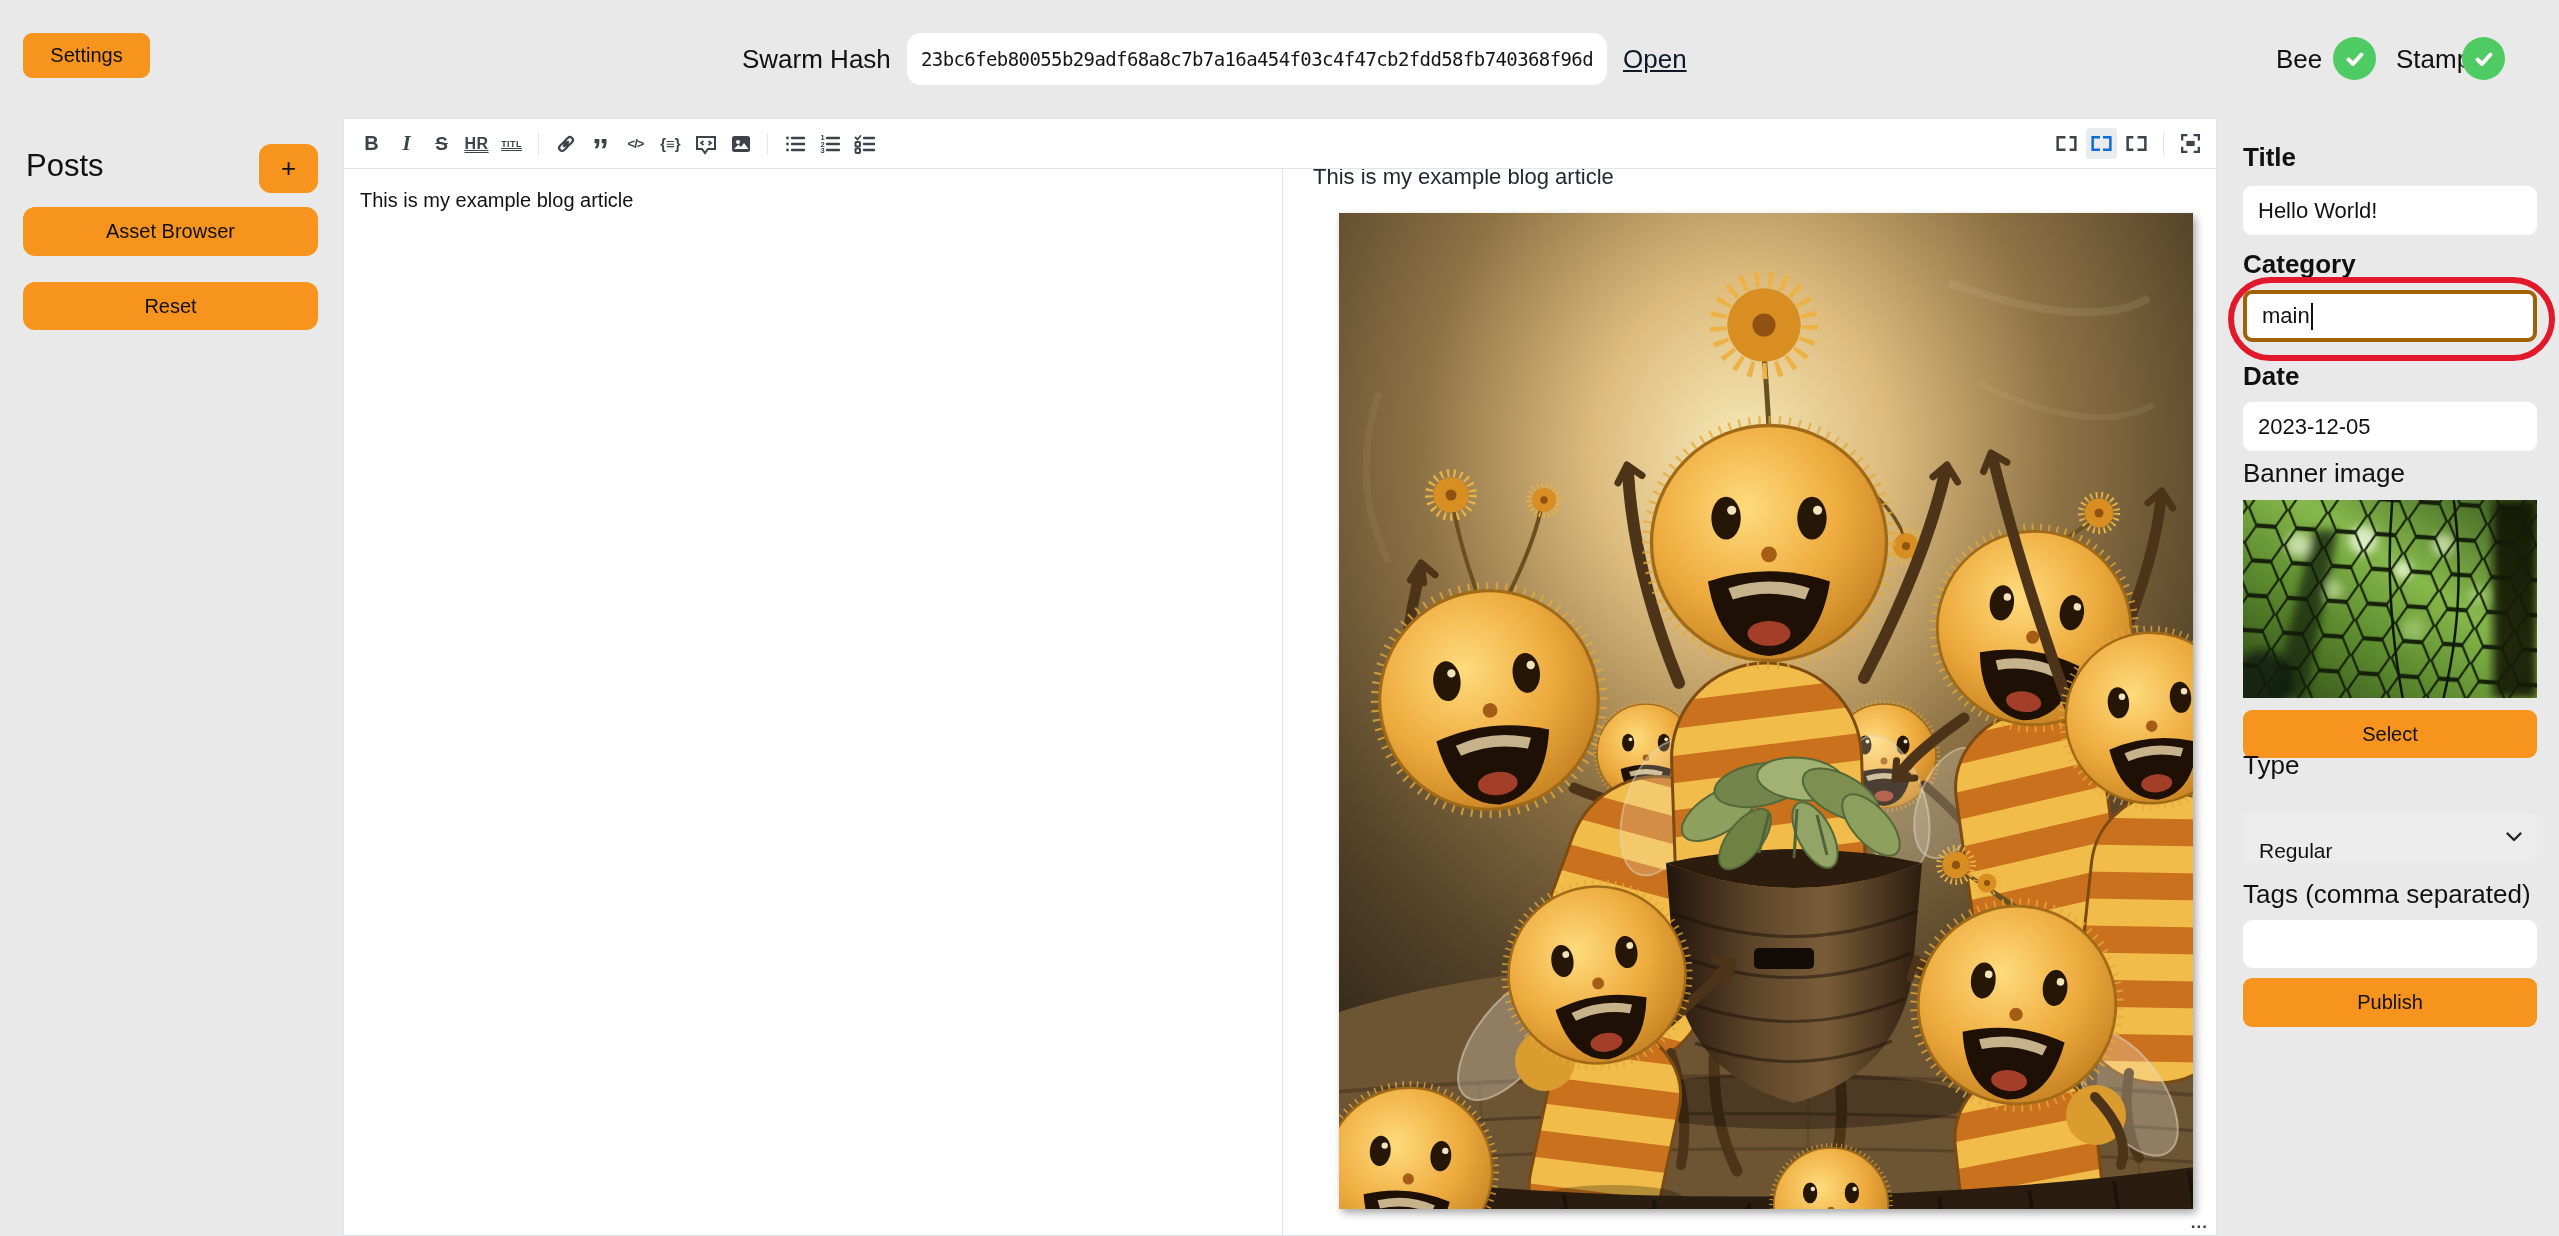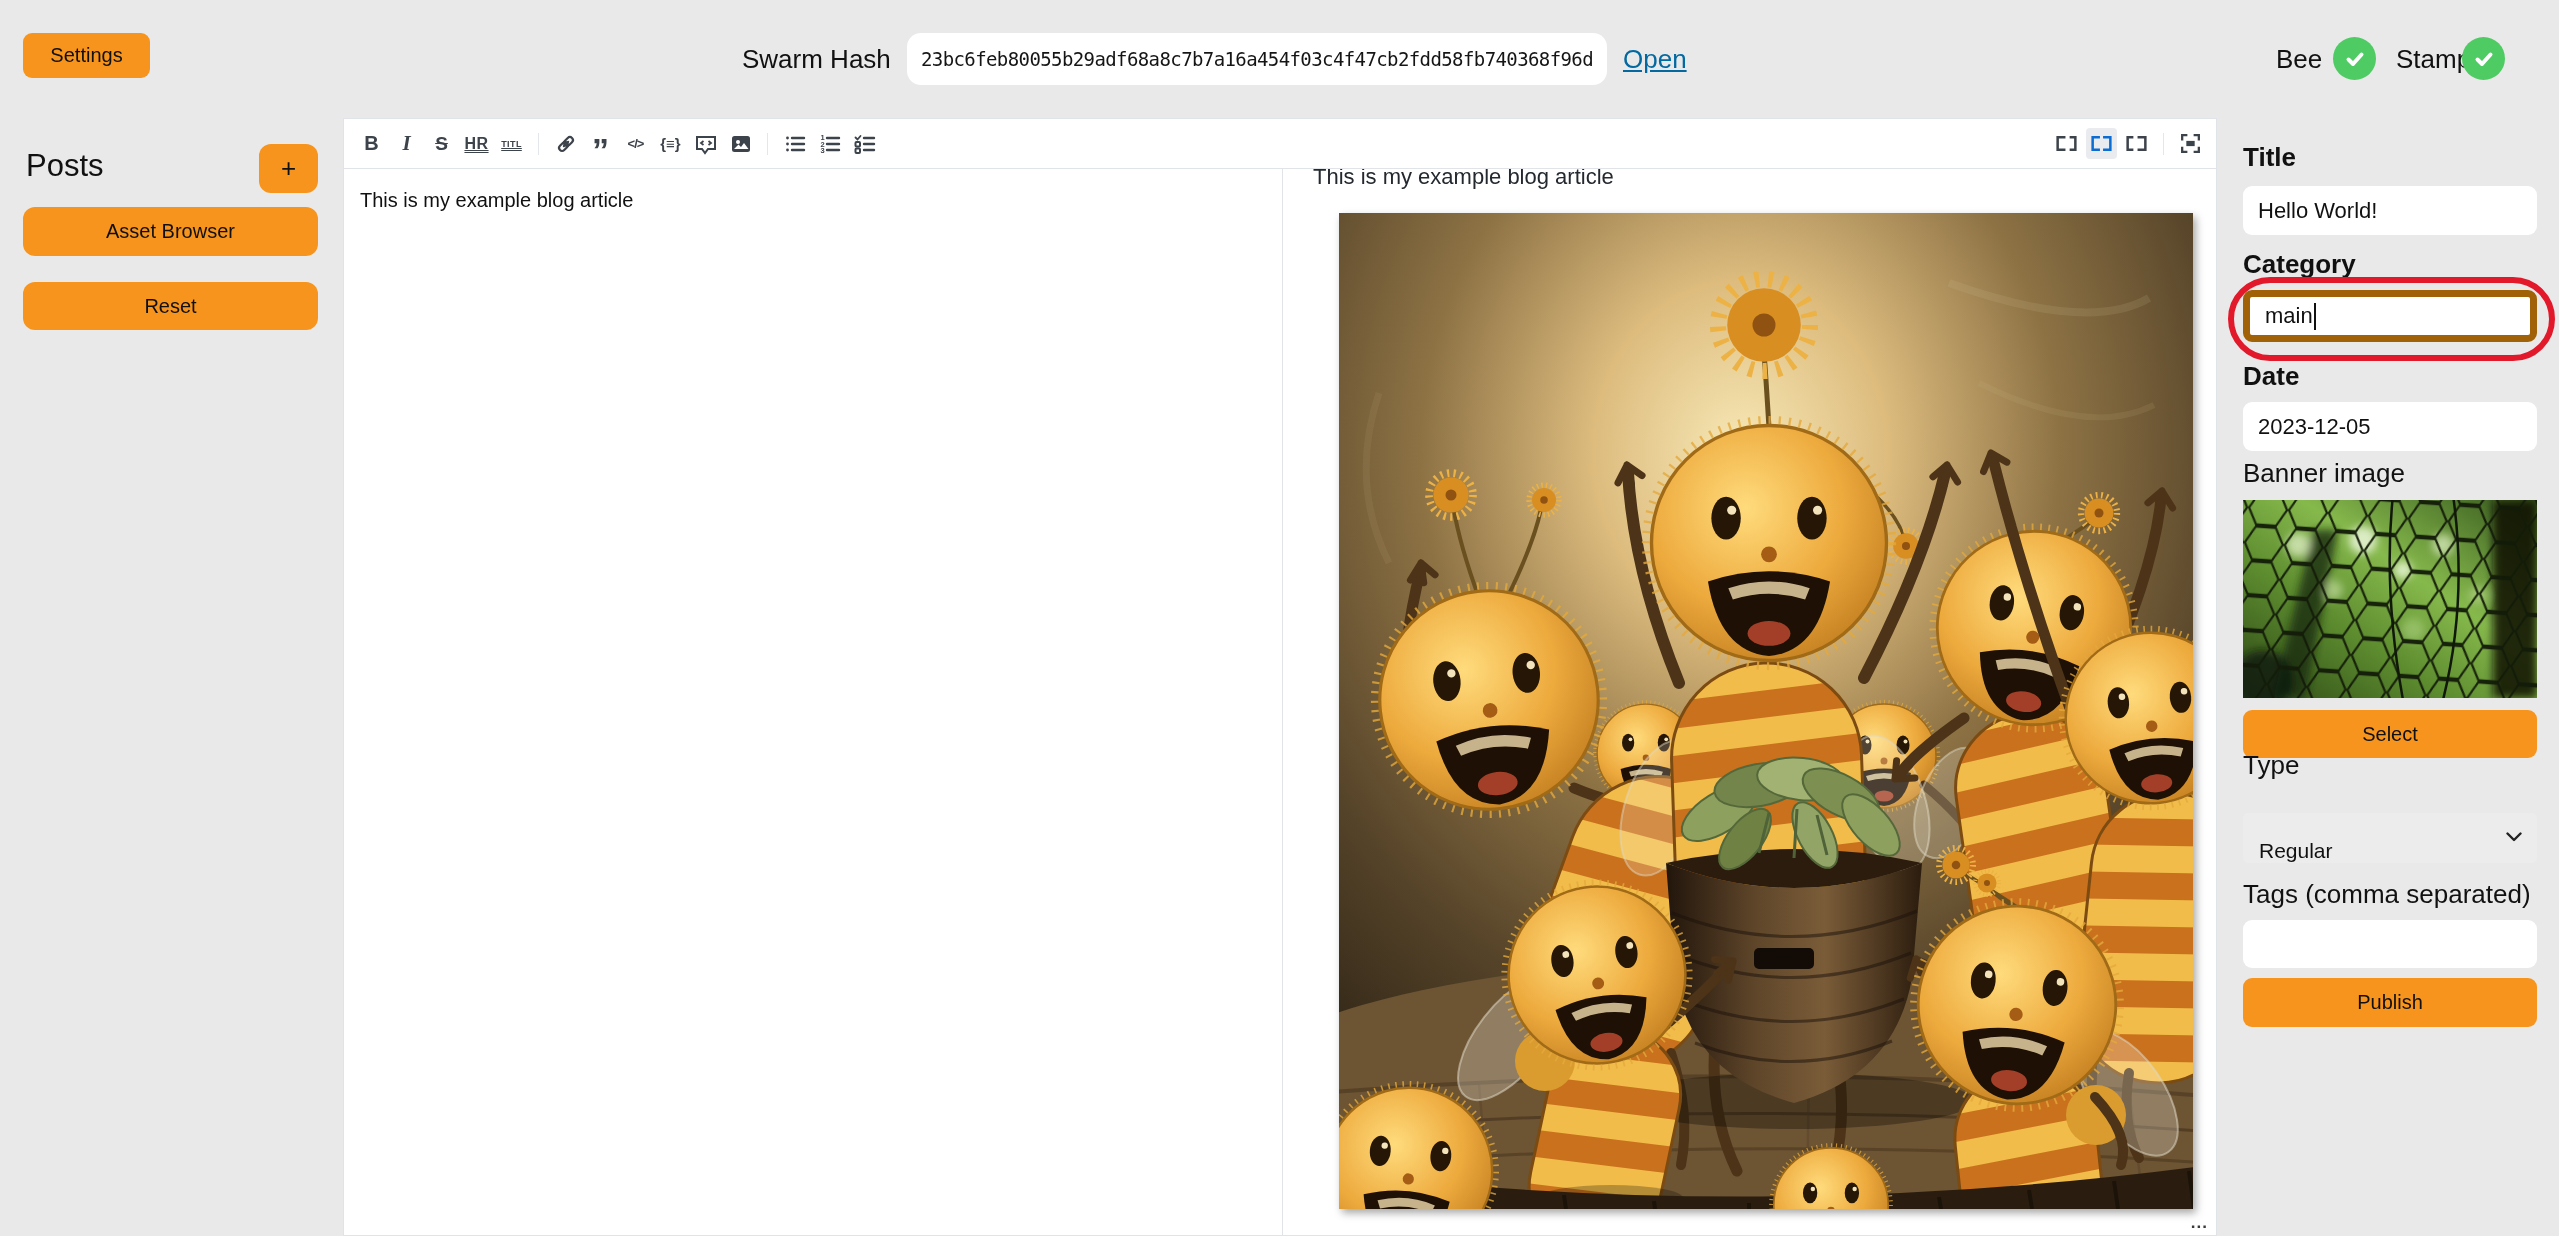--- a/index.html
+++ b/index.html
@@ -11,21 +11,21 @@
   .btn{background:#f7941d;border:none;border-radius:9px;color:#101010;
        display:flex;align-items:center;justify-content:center;cursor:pointer;
        font-family:"Liberation Sans",sans-serif;font-size:20px;font-weight:500;}
   .settings-btn{left:23px;top:33px;width:127px;height:45px;}
   .swarm-label{left:742px;top:33px;height:52px;display:flex;align-items:center;font-size:26px;font-weight:500;}
   .hash-input{left:907px;top:33px;width:700px;height:52px;background:#fff;border-radius:14px;
               display:flex;align-items:center;padding:0 14px;box-sizing:border-box;
               font-family:"DejaVu Sans Mono",monospace;font-size:19px;letter-spacing:-0.6px;
               white-space:nowrap;overflow:hidden;color:#151515;}
   .open-link{left:1623px;top:33px;height:52px;display:flex;align-items:center;
-             font-size:26px;color:#0369a1;text-decoration:underline;cursor:pointer;}
+             font-size:26px;color:#0f172a;text-decoration:underline;cursor:pointer;}
   .conn-label{top:33px;height:52px;display:flex;align-items:center;font-size:26px;}
   .bee-label{left:2276px;} .stamp-label{left:2396px;}
   .check-circle{top:37px;width:43px;height:43px;border-radius:50%;background:#4ecb63;
                 display:flex;align-items:center;justify-content:center;}
   .bee-check{left:2333px;} .stamp-check{left:2462px;}
 
   
   .posts-label{left:26px;top:148px;font-size:31px;}
   .add-btn{left:259px;top:144px;width:59px;height:49px;border-radius:12px;font-size:26px;}
   .asset-btn{left:23px;top:207px;width:295px;height:49px;border-radius:12px;}
@@ -62,21 +62,21 @@
           box-shadow:3px 4px 8px rgba(0,0,0,.35);}
   .resize-dots{position:absolute;right:8px;bottom:2px;font-size:17px;font-weight:700;
                letter-spacing:1px;color:#3a3a3a;cursor:nwse-resize;}
 
   
   .panel{left:2243px;top:118px;width:294px;}
   .flabel{position:absolute;left:0;font-size:26px;}
   .flabel.bold{font-weight:700;}
   .finput{position:absolute;left:0;width:294px;height:49px;background:#fff;border-radius:9px;
           box-sizing:border-box;display:flex;align-items:center;padding:0 15px;font-size:22px;}
-  .cat-input{border:7px solid #a16207;height:52px;}
+  .cat-input{border:4px solid #a16207;height:52px;}
   .caret{display:inline-block;width:2px;height:27px;background:#111;margin-left:1px;}
   .banner{position:absolute;left:0;top:382px;width:294px;height:198px;cursor:pointer;}
   .select-btn{position:absolute;left:0;top:592px;width:294px;height:48px;border-radius:9px;}
   .type-select{position:absolute;left:0;top:695px;width:294px;height:50px;background:#ececec;
                border-radius:5px;display:flex;align-items:flex-end;padding:0 16px;box-sizing:border-box;
                font-size:21px;cursor:pointer;}
   .type-select svg{position:absolute;right:15px;top:19px;}
   .publish-btn{position:absolute;left:0;top:860px;width:294px;height:49px;border-radius:9px;}
 
   .annotation{left:2228px;top:277px;width:327px;height:84px;border:6px solid #e2192b;

